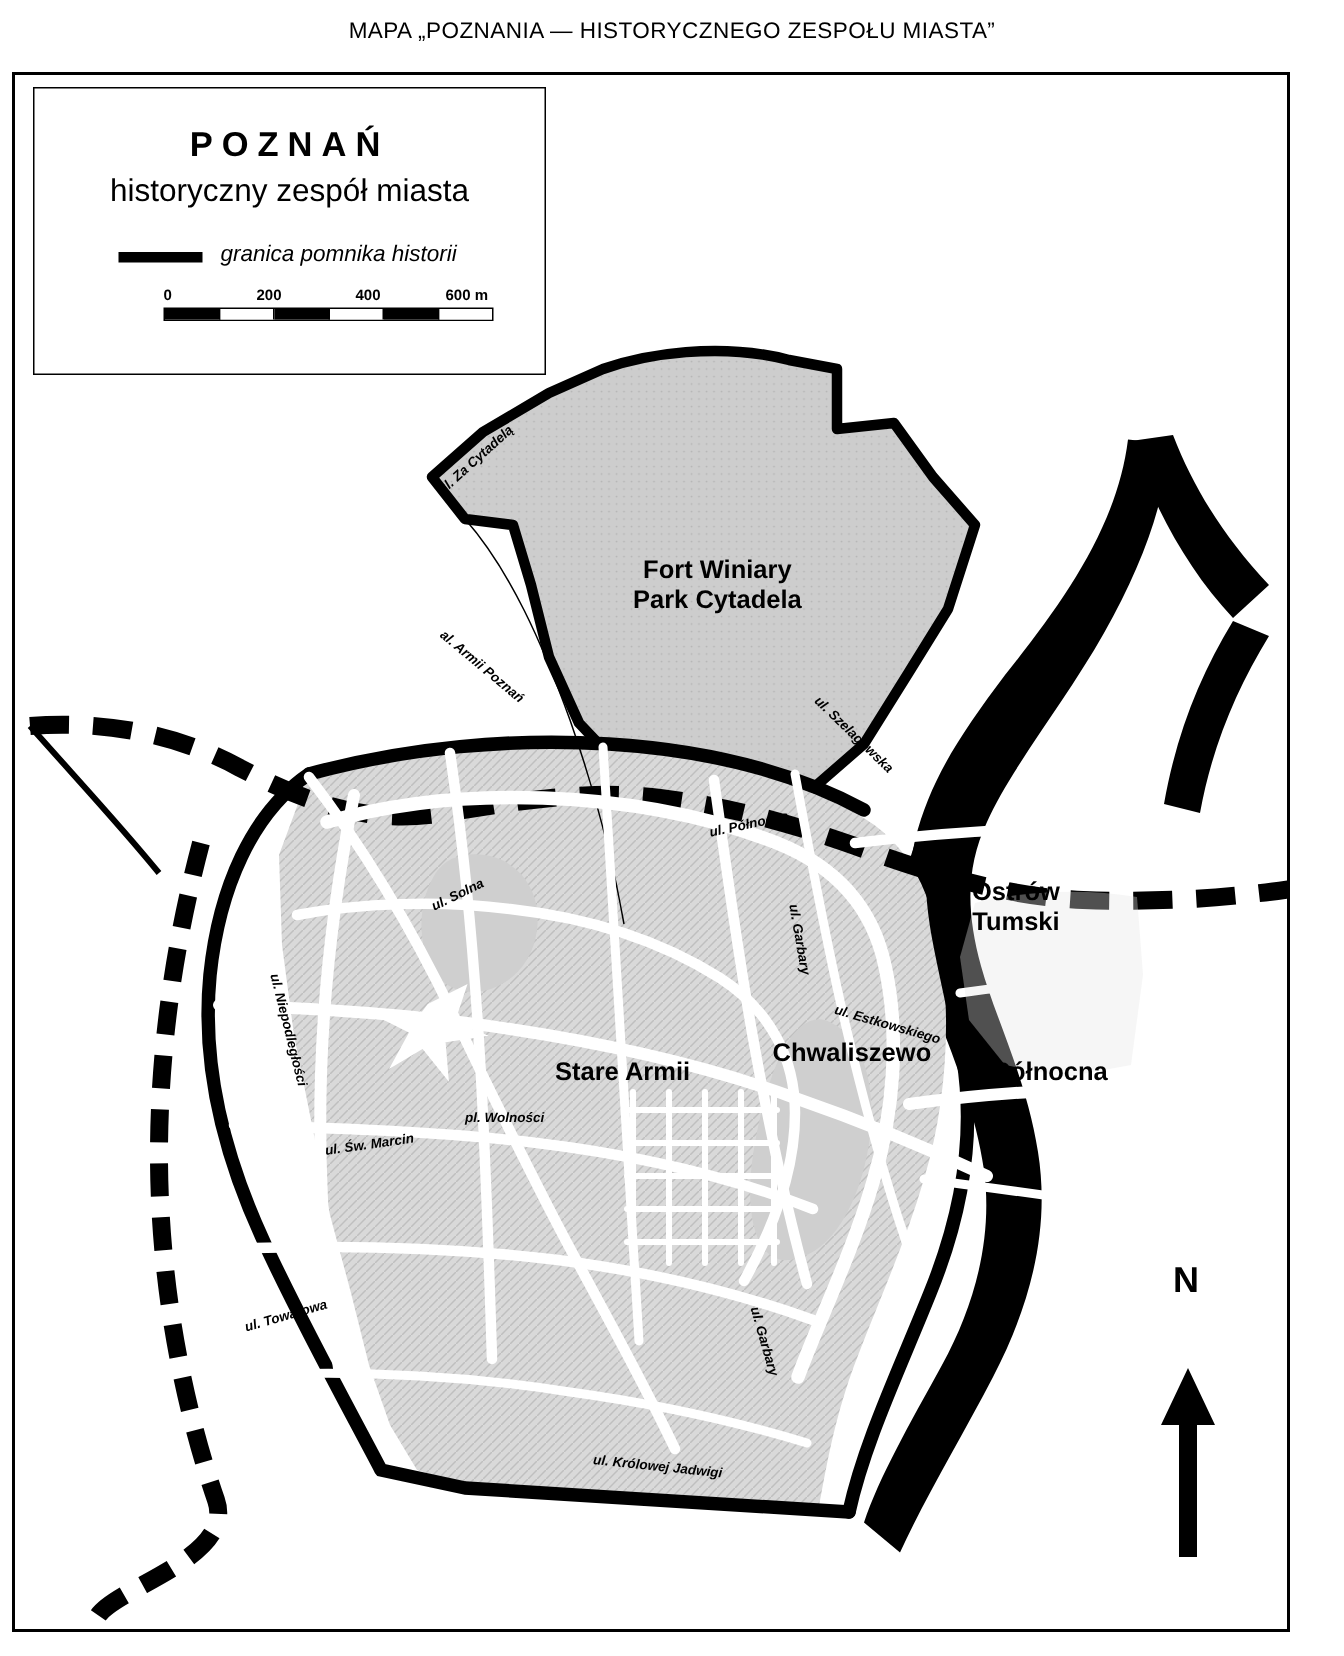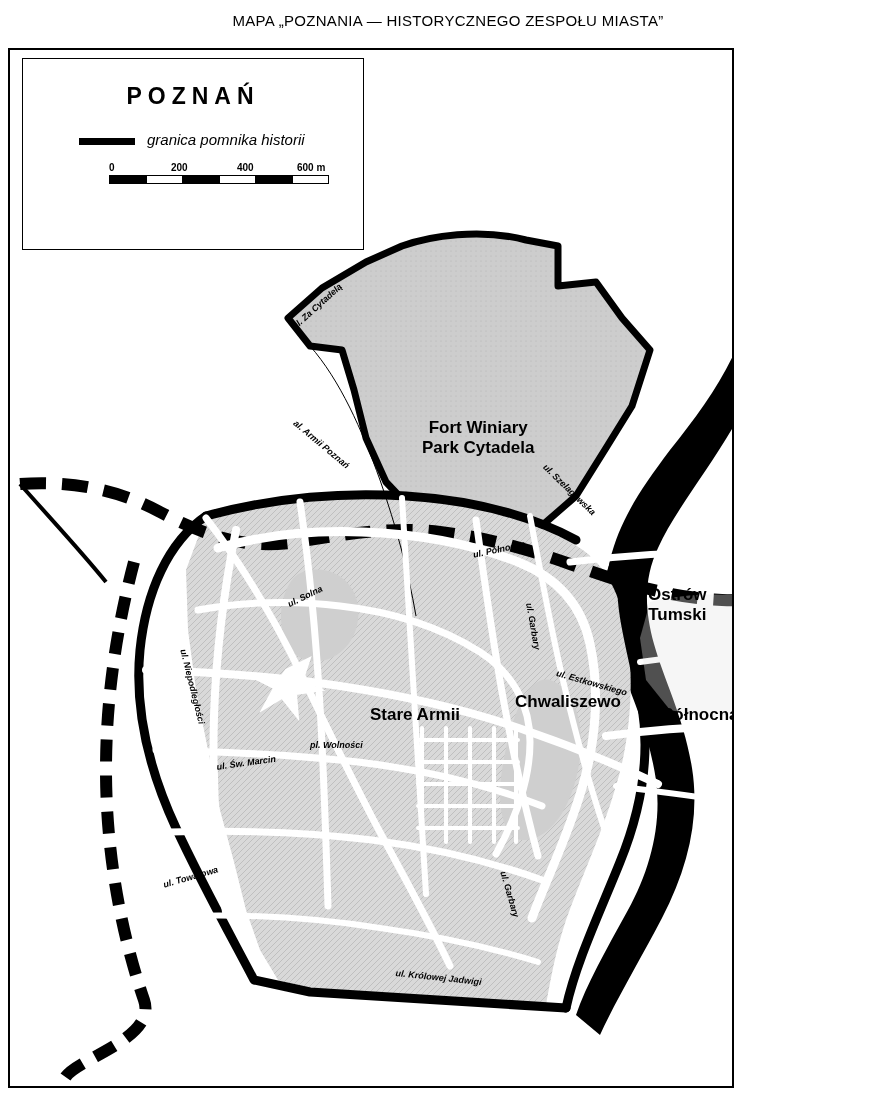--- a/index.html
+++ b/index.html
@@ -22,21 +22,21 @@
     width: 896px;
     text-align: center;
     font-size: 15px;
     letter-spacing: 0.3px;
     font-family: "Liberation Sans", sans-serif;
   }
   #map-frame {
     position: absolute;
     left: 8px;
     top: 48px;
-    width: 726px;
+    width: 852px;
     height: 1040px;
     border: 2px solid #000;
     box-sizing: border-box;
     background: #ffffff;
     overflow: hidden;
     padding-left: 20px;
   }
   #map-svg {
     position: absolute;
     left: 0;
@@ -258,20 +258,21 @@
     </g>
 
     <g>
       <path d="M782,862 L800,900 L788,900 L788,988 L776,988 L776,900 L764,900 Z" fill="#000000"></path>
     </g>
 
   </svg>
 
   <div id="legend">
     <div id="legend-title">POZNAŃ</div>
+    <div id="legend-subtitle">historyczny zespół miasta</div>
     <div id="legend-key">
       <div id="legend-key-swatch"></div>
       <div id="legend-key-label">granica pomnika historii</div>
     </div>
     <div id="scalebar-wrap">
       <div id="scalebar-labels">
         <span style="left:0px">0</span>
         <span style="left:62px">200</span>
         <span style="left=0;left:128px">400</span>
         <span style="left:188px">600 m</span>
@@ -280,21 +281,21 @@
         <div class="sb-dark"></div>
         <div class="sb-light"></div>
         <div class="sb-dark"></div>
         <div class="sb-light"></div>
         <div class="sb-dark"></div>
         <div class="sb-light"></div>
       </div>
     </div>
   </div>
 
-  <div class="maplabel district" style="left:412px; top:320px; text-align:center;margin-top:48px;">
+  <div class="maplabel district" style="left:412px; top:320px; text-align:center;">
     <div>Fort Winiary</div>
     <div>Park Cytadela</div>
   </div>
 
   <div class="maplabel district" style="left:360px; top:655px;">Stare Armii</div>
 
   <div class="maplabel district" style="left:638px; top:535px; text-align:center;">
     <div>Ostrów</div>
     <div>Tumski</div>
   </div>

